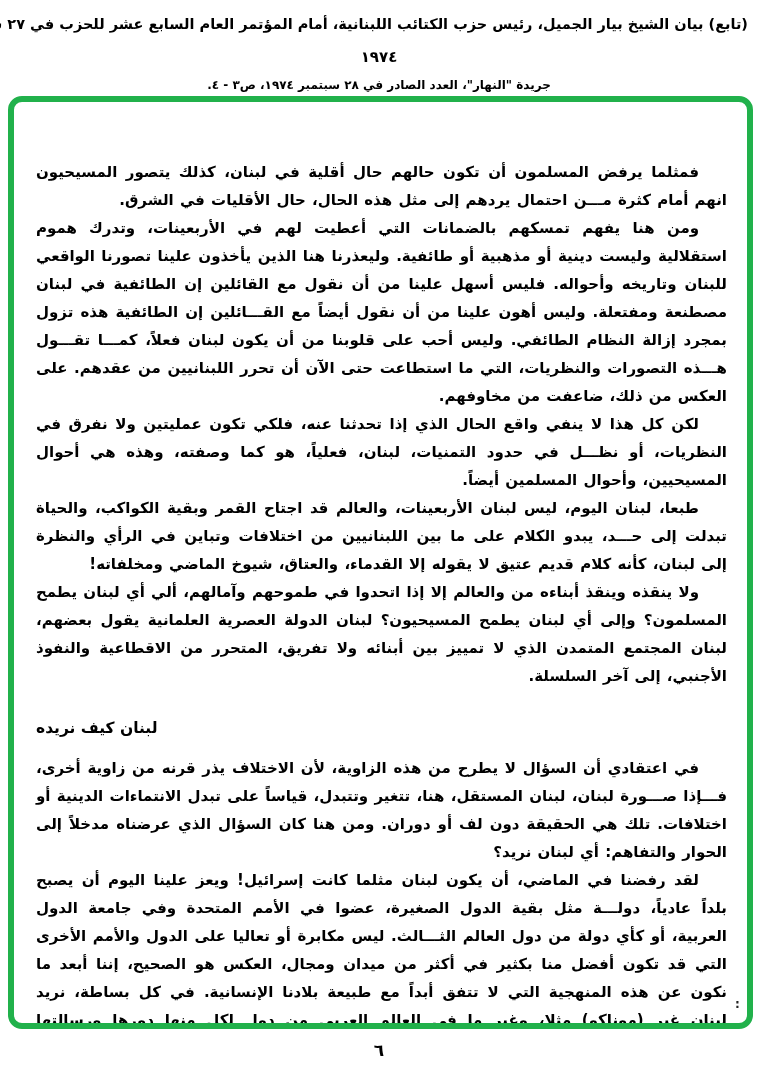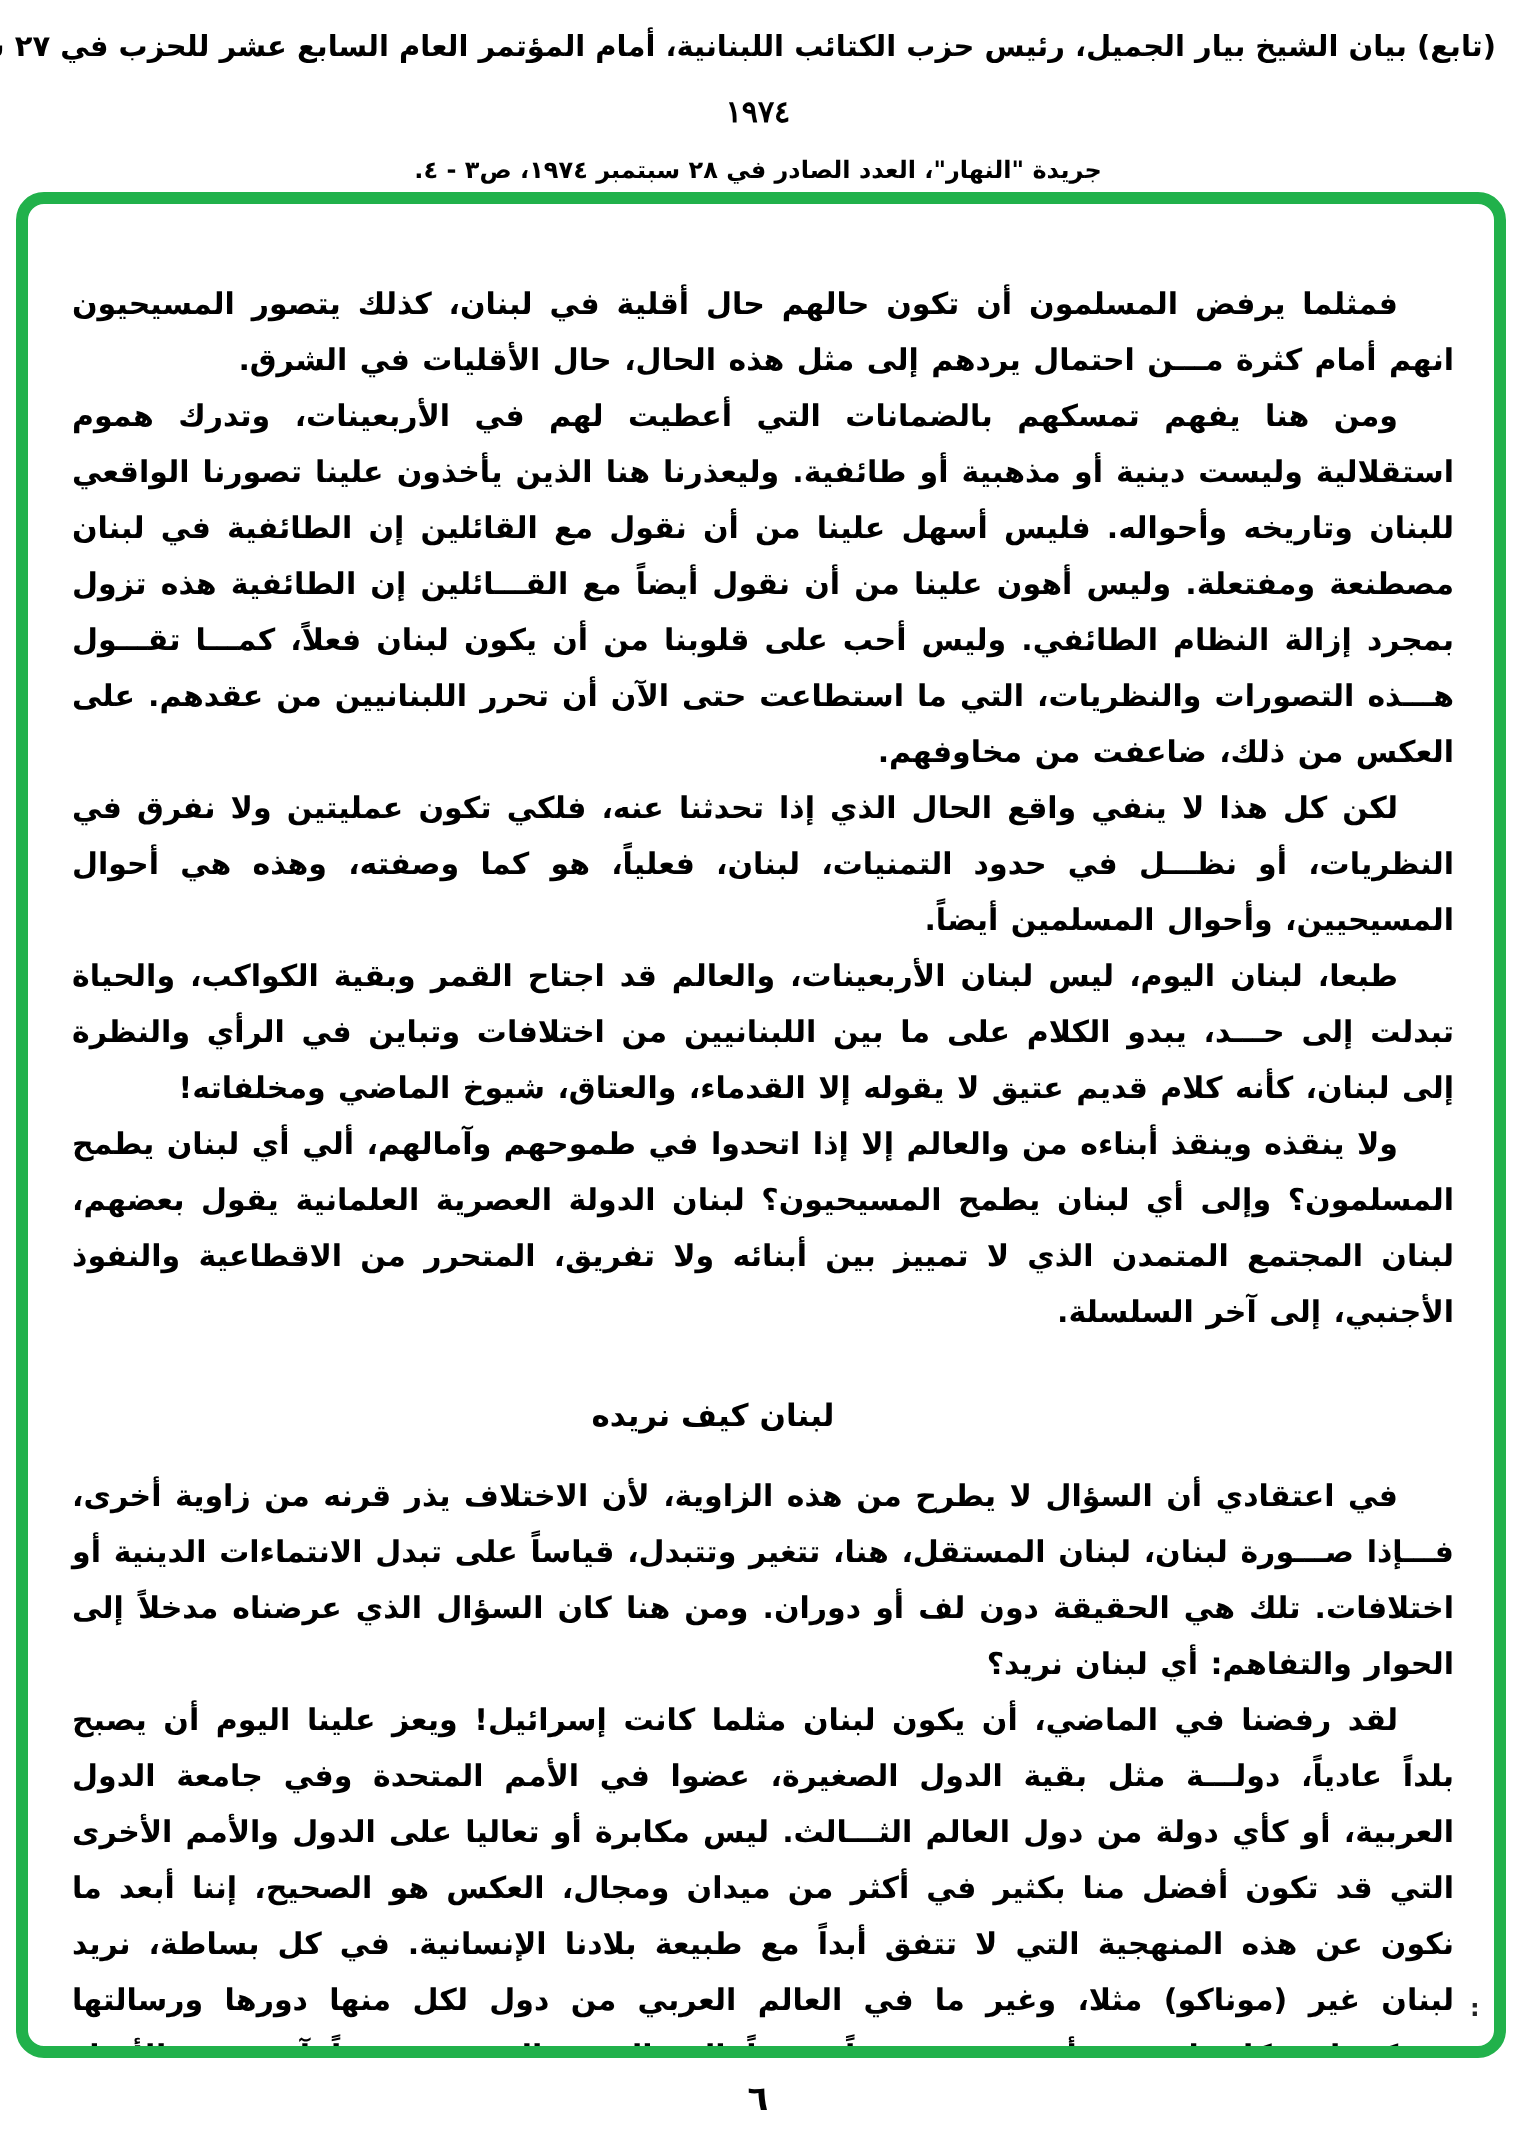--- a/index.html
+++ b/index.html
@@ -25,57 +25,56 @@
     font-size: 14.5px;
     line-height: 24px;
     white-space: nowrap;
     padding: 0 10px;
   }
   .header-line2 {
     font-size: 15px;
     line-height: 22px;
     margin-top: 10px;
     letter-spacing: 1px;
-    font-family: Liberation Serif, serif;
   }
   .header-line3 {
     font-size: 12px;
     line-height: 18px;
     margin-top: 8px;
   }
   .green-box {
     position: absolute;
     left: 8px;
     top: 96px;
     width: 745px;
     height: 933px;
     border: 6px solid #21b14b;
     border-radius: 14px;
     background: #ffffff;
   }
   .content {
     position: absolute;
     top: 0; left: 0; right: 0; bottom: 0;
-    padding: 36px 20px 8px 22px;
+    padding: 56px 20px 8px 22px;
     direction: rtl;
     text-align: justify;
     font-size: 15px;
     font-weight: 700;
     line-height: 28px;
     overflow: hidden;
   }
   .para {
     margin: 0;
     text-indent: 28px;
     word-spacing: 1px;
   }
   .section-heading {
     font-size: 15.5px;
     font-weight: 700;
-    text-align: center;
+    text-align: left;
     padding-right: 50px;
     margin-top: 24px;
     margin-bottom: 12px;
     line-height: 28px;
   }
   .artifact-mark {
     position: absolute;
     left: 735px;
     top: 997px;
     font-size: 12px;

